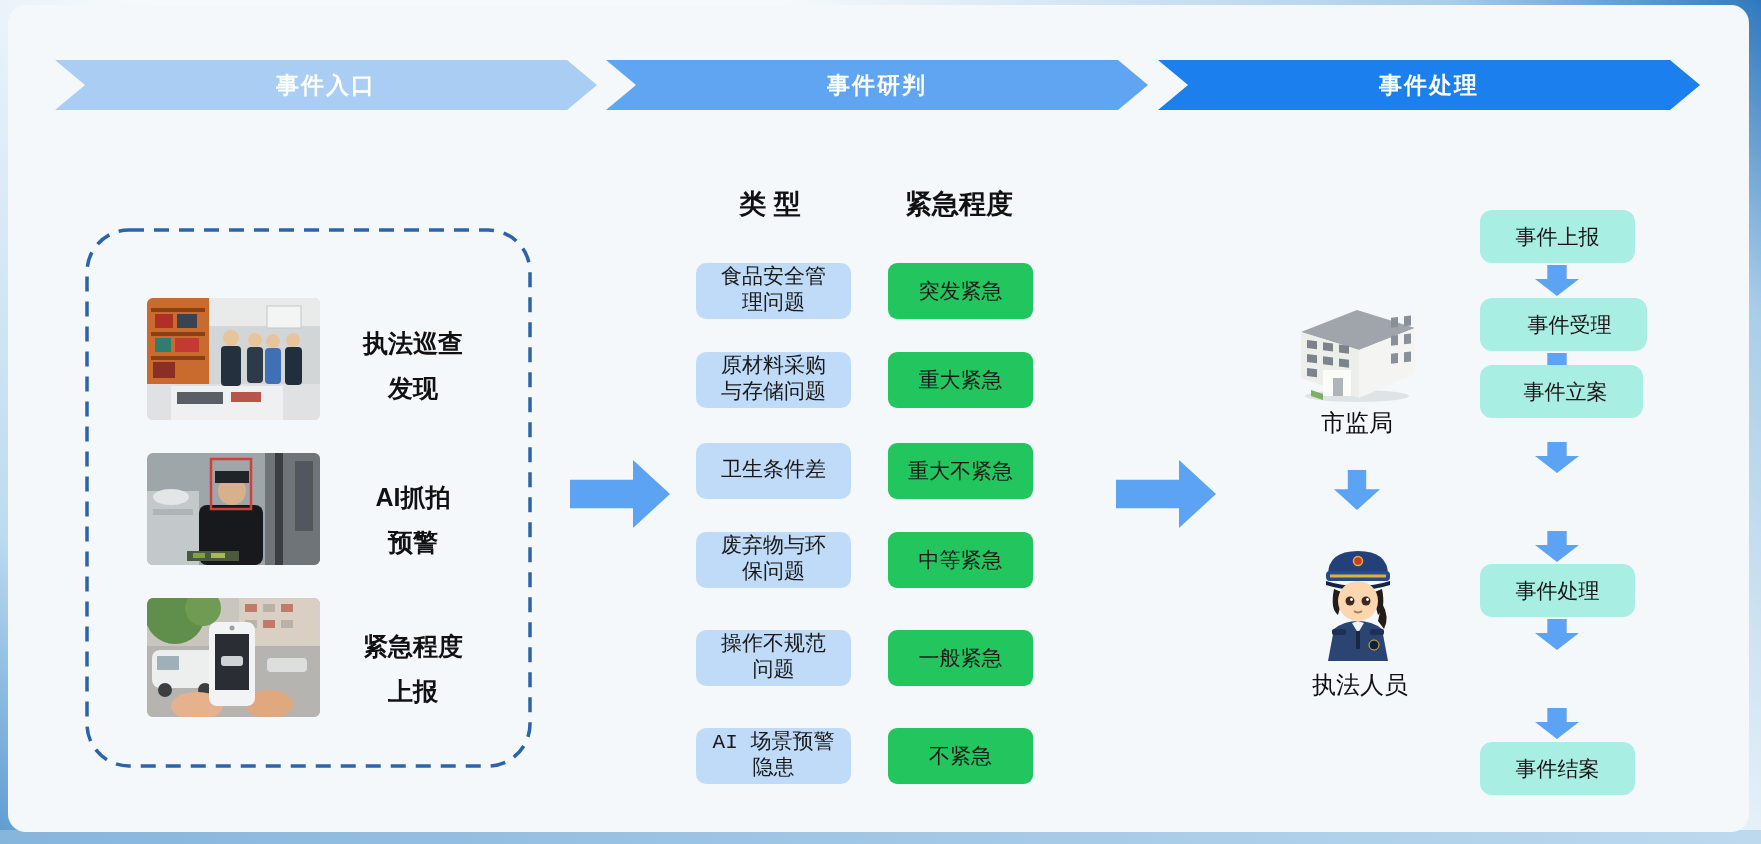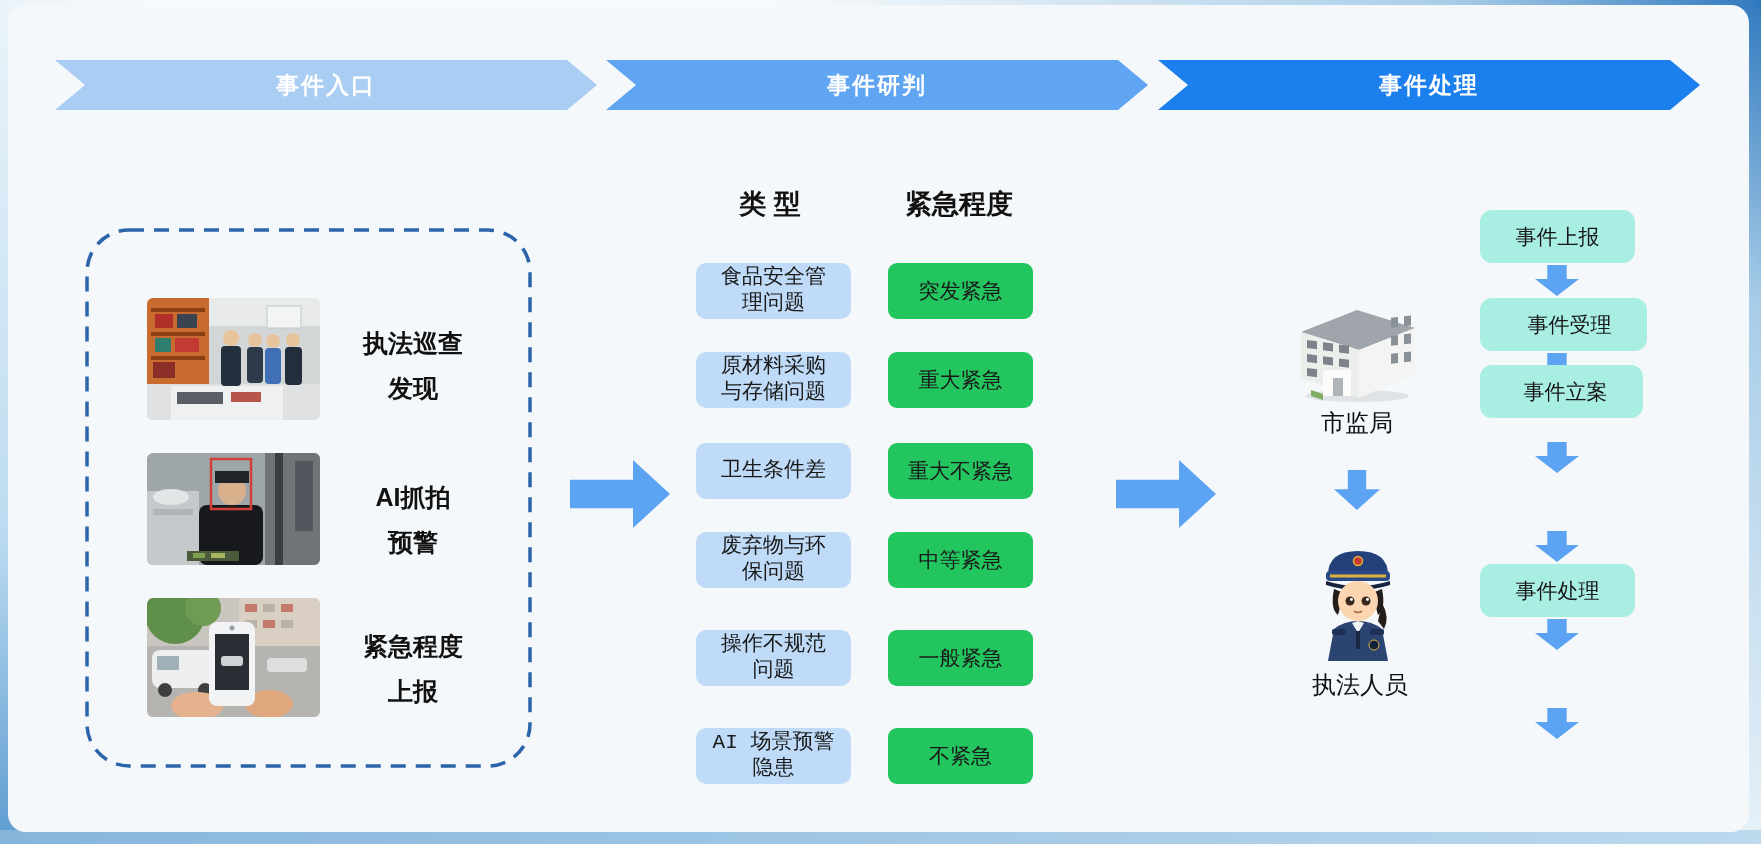--- a/index.html
+++ b/index.html
@@ -266,15 +266,16 @@
     <div class="step-box" style="top:205px;">事件上报</div>
     <div class="step-arrow" style="top:260px;"></div>
     <div class="step-box" style="top:293px;padding-left:12px;">事件受理</div>
     <div class="step-arrow" style="top:348px;"></div>
     <div class="step-box" style="top:360px;padding-left:8px;">事件立案</div>
     <div class="step-arrow" style="top:437px;"></div>
     <div class="step-arrow" style="top:526px;"></div>
     <div class="step-box" style="top:559px;">事件处理</div>
     <div class="step-arrow" style="top:614px;"></div>
     <div class="step-arrow" style="top:703px;"></div>
+    <div class="step-box" style="top:737px;">事件结案</div>
 
   </div>
 </div>
 
 </body></html>

